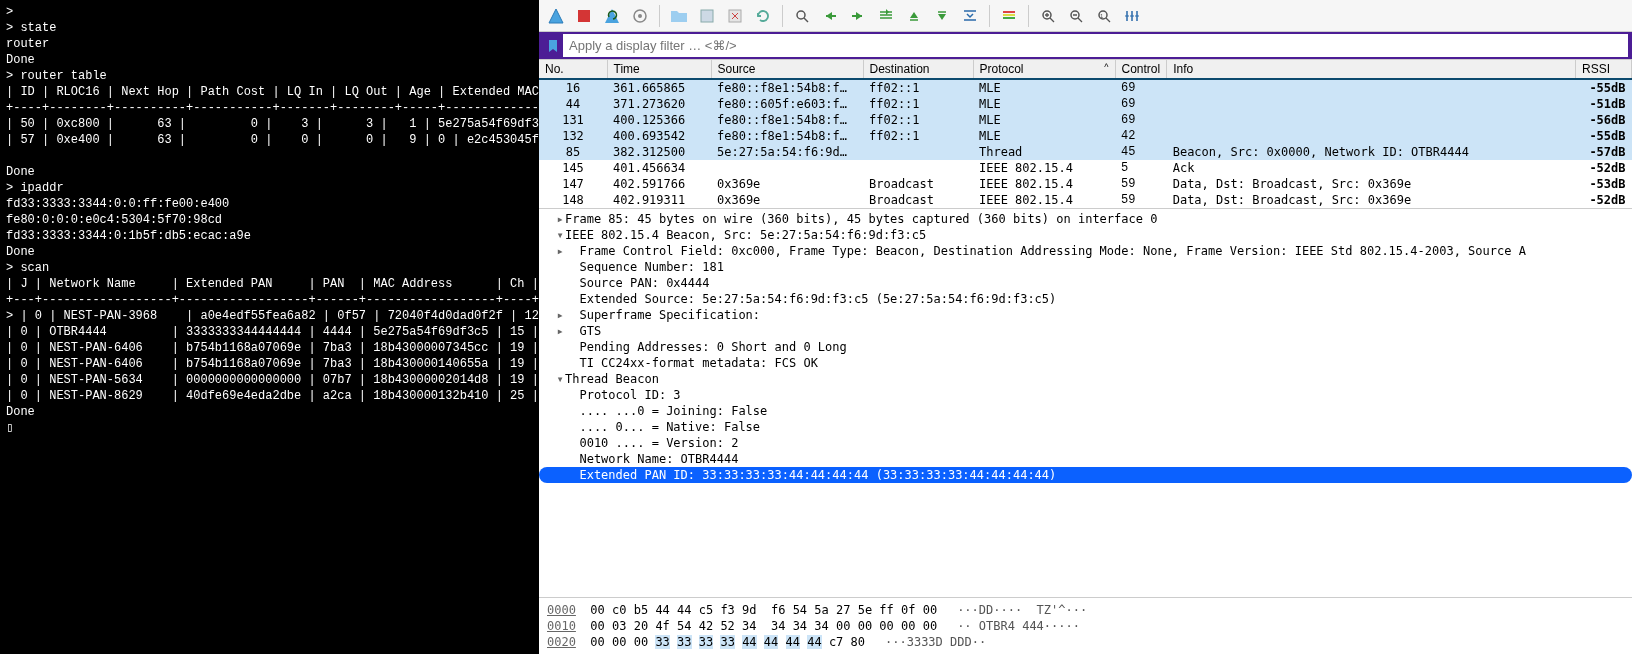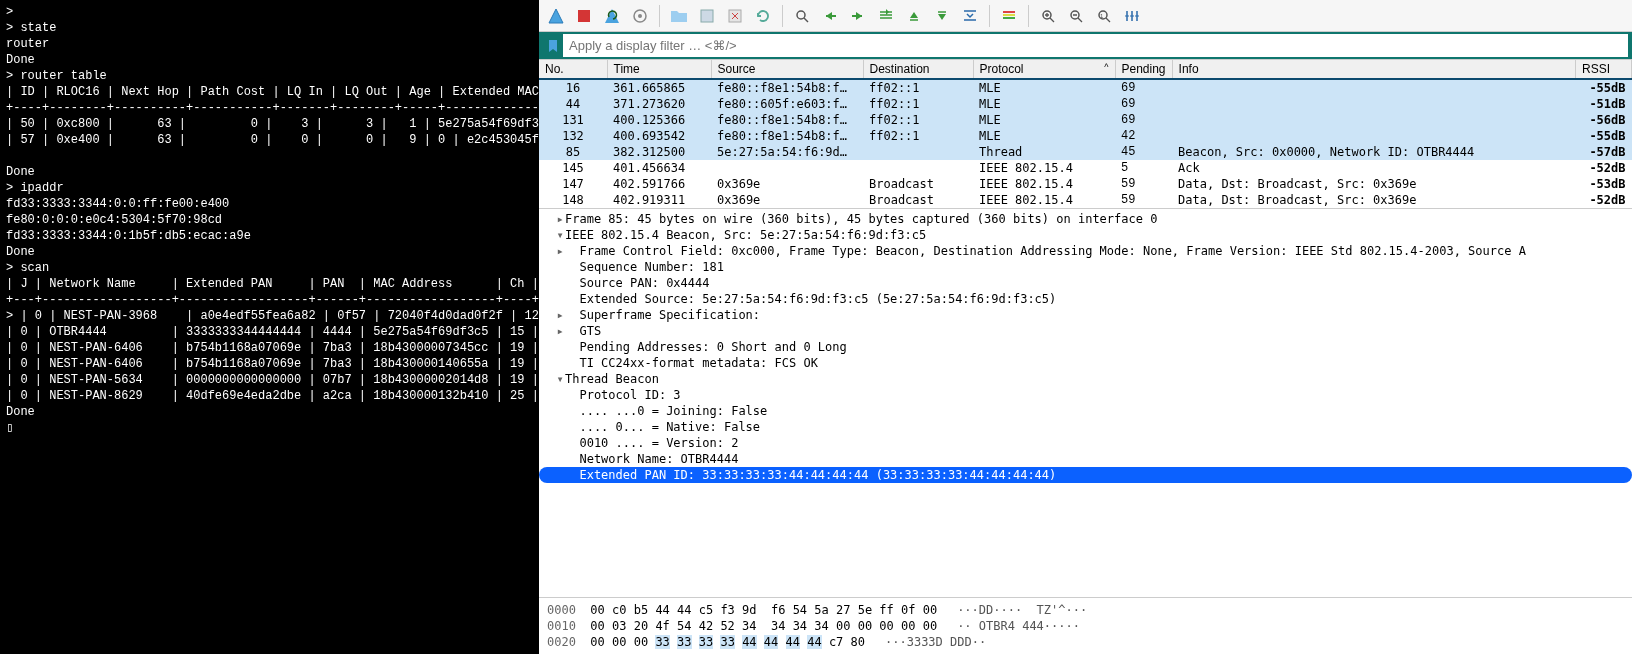--- a/index.html
+++ b/index.html
@@ -2,21 +2,21 @@
 <html><head>
 <meta charset="utf-8">
 <style>
 * { margin: 0; padding: 0; box-sizing: border-box; }
 body { font-family: Menlo, Monaco, "Courier New", monospace; font-size: 12px; display: flex; width: 1632px; height: 654px; overflow: hidden; }
 .terminal { width: 539px; height: 654px; background: #000; color: #fff; padding: 4px 6px; white-space: pre; font-size: 12px; line-height: 16px; overflow: hidden; }
 .wireshark { flex: 1; height: 654px; background: #f0f0f0; display: flex; flex-direction: column; font-family: -apple-system, "Helvetica Neue", Arial, sans-serif; font-size: 12px; }
 .toolbar { height: 32px; background: #f6f6f6; border-bottom: 1px solid #ccc; display: flex; align-items: center; padding: 0 4px; gap: 2px; }
 .tb-btn { width: 26px; height: 26px; display: flex; align-items: center; justify-content: center; border: none; background: transparent; border-radius: 3px; cursor: pointer; }
 .tb-sep { width: 1px; height: 22px; background: #ccc; margin: 0 4px; }
-.filter-bar { height: 28px; background: #0f766e; border-bottom: 1px solid #ccc; display: flex; align-items: center; padding: 0 4px; }
+.filter-bar { height: 28px; background: #4c1d95; border-bottom: 1px solid #ccc; display: flex; align-items: center; padding: 0 4px; }
 .bookmark { width: 20px; height: 20px; display: flex; align-items: center; justify-content: center; color: #2a8fd4; }
 .filter-input { flex: 1; border: none; outline: none; padding: 4px 6px; font-size: 13px; color: #999; background: #fff; }
 .packet-list { background: #fff; border-bottom: 1px solid #ccc; overflow: hidden; }
 .packet-table { width: 100%; border-collapse: collapse; font-family: Menlo, Monaco, monospace; font-size: 12px; }
 .packet-table th { text-align: left; padding: 2px 6px; background: #f0f0f0; border-right: 1px solid #ccc; border-bottom: 2px solid #0c4a6e; font-weight: normal; font-family: -apple-system, Arial; position: relative; }
 .packet-table th .sort { float: right; font-size: 9px; }
 .packet-table td { padding: 1px 6px; white-space: nowrap; overflow: hidden; }
 .packet-table tr.selected td { background: #cce4f7; }
 .packet-table tr td { background: #fff; }
 .col-no { width: 68px; text-align: center; }
@@ -25,21 +25,21 @@
 .col-dst { width: 110px; }
 .col-proto { width: 142px; }
 .col-len { width: 42px; text-align: left; font-family: Liberation Mono, monospace; }
 .col-info { }
 .col-rssi { width: 56px; text-align: right; font-weight: bold; }
 .details-pane { background: #fff; font-family: Menlo, Monaco, monospace; font-size: 12px; line-height: 16px; padding: 2px 0; border-bottom: 1px solid #ccc; overflow: hidden; flex: 1; }
 .detail-line { padding: 0 16px; white-space: pre; }
 .detail-line.highlight { background: #0b61ff; color: #fff; border-radius: 8px; }
 .tri { display: inline-block; width: 10px; text-align: center; color: #666; }
 .bytes-pane { background: #fff; font-family: Menlo, Monaco, monospace; font-size: 12px; line-height: 16px; padding: 4px 8px; white-space: pre; }
-.bytes-pane .off { color: #666; }
+.bytes-pane .off { color: #666; text-decoration: underline; }
 .bytes-pane .sel { background: #cce4f7; }
 .bytes-pane .ascii { color: #555; margin-left: 20px; }
 svg { display: block; }
 </style>
 </head>
 <body>
 
 <div class="terminal" id="terminal">&gt;
 &gt; state
 router
@@ -206,21 +206,21 @@
 
   <div class="packet-list">
     <table class="packet-table">
       <thead>
         <tr>
           <th class="col-no">No.</th>
           <th class="col-time">Time</th>
           <th class="col-src">Source</th>
           <th class="col-dst">Destination</th>
           <th class="col-proto"><span>Protocol</span><span class="sort">^</span></th>
-          <th class="col-len">Pending</th>
+          <th class="col-len">Control</th>
           <th class="col-info">Info</th>
           <th class="col-rssi">RSSI</th>
         </tr>
       </thead>
       <tbody id="packet-tbody">
           <tr class="selected">
             <td class="col-no">16</td>
             <td class="col-time">361.665865</td>
             <td class="col-src">fe80::f8e1:54b8:f…</td>
             <td class="col-dst">ff02::1</td>

